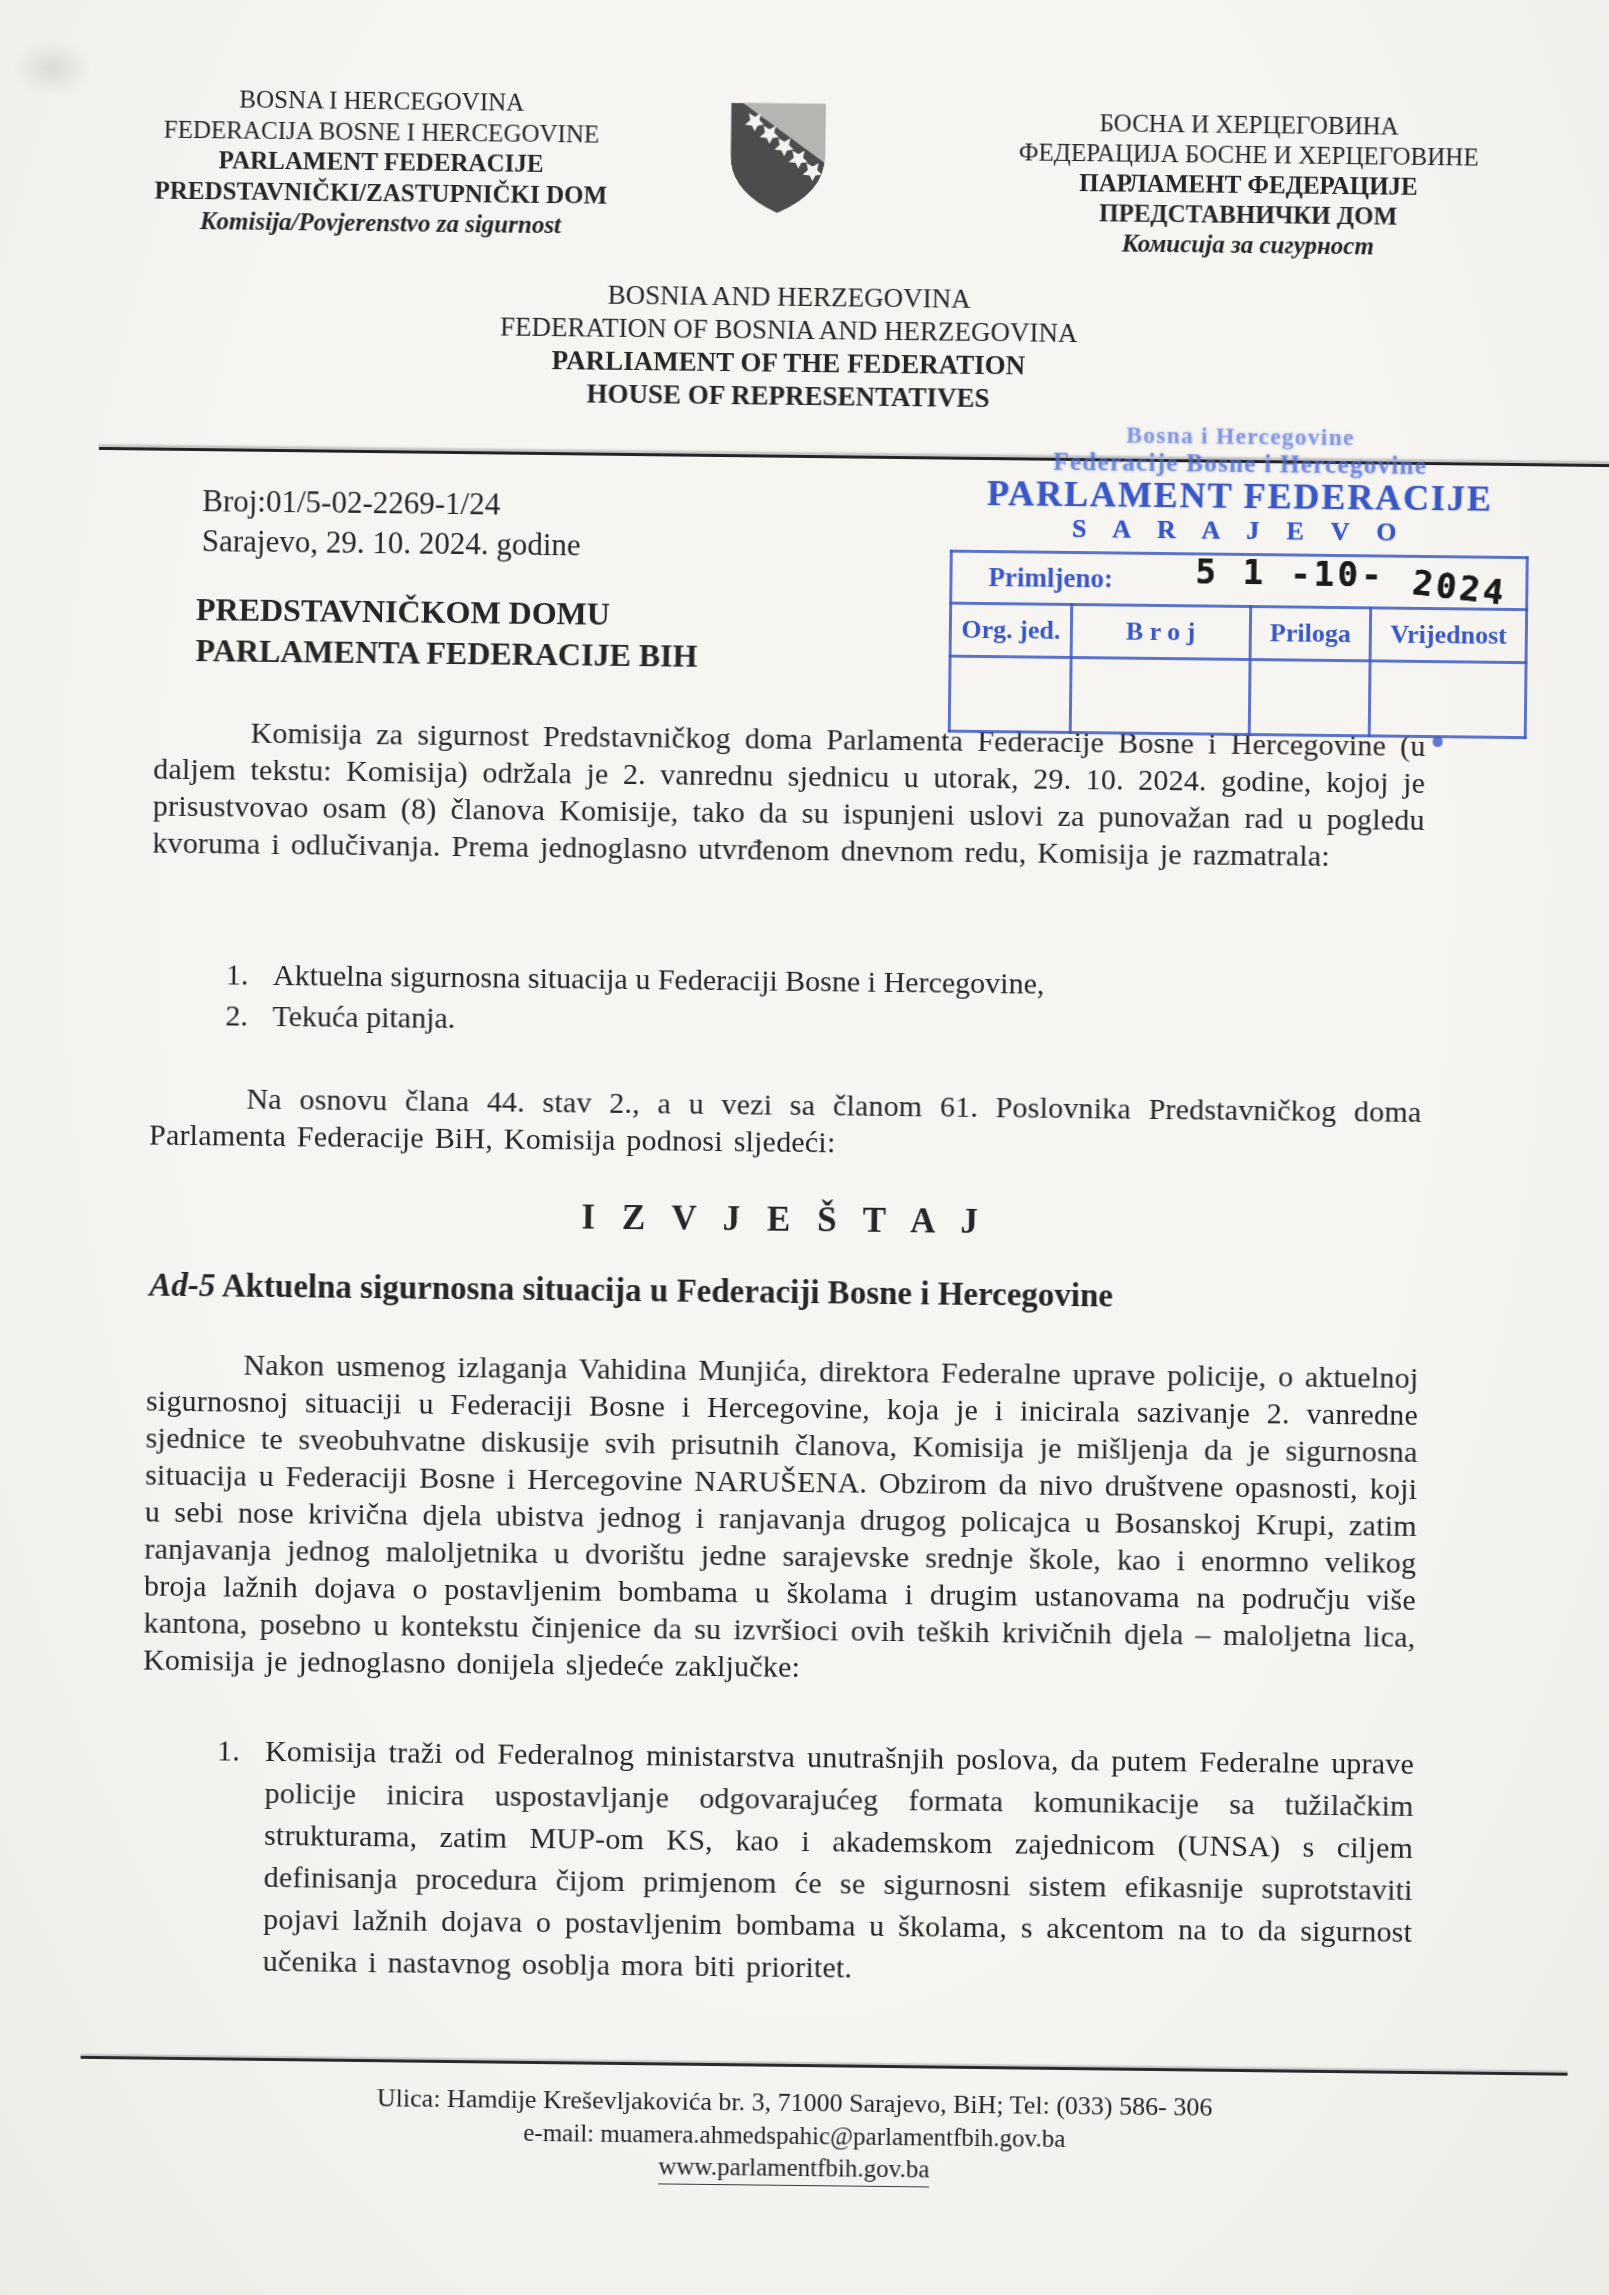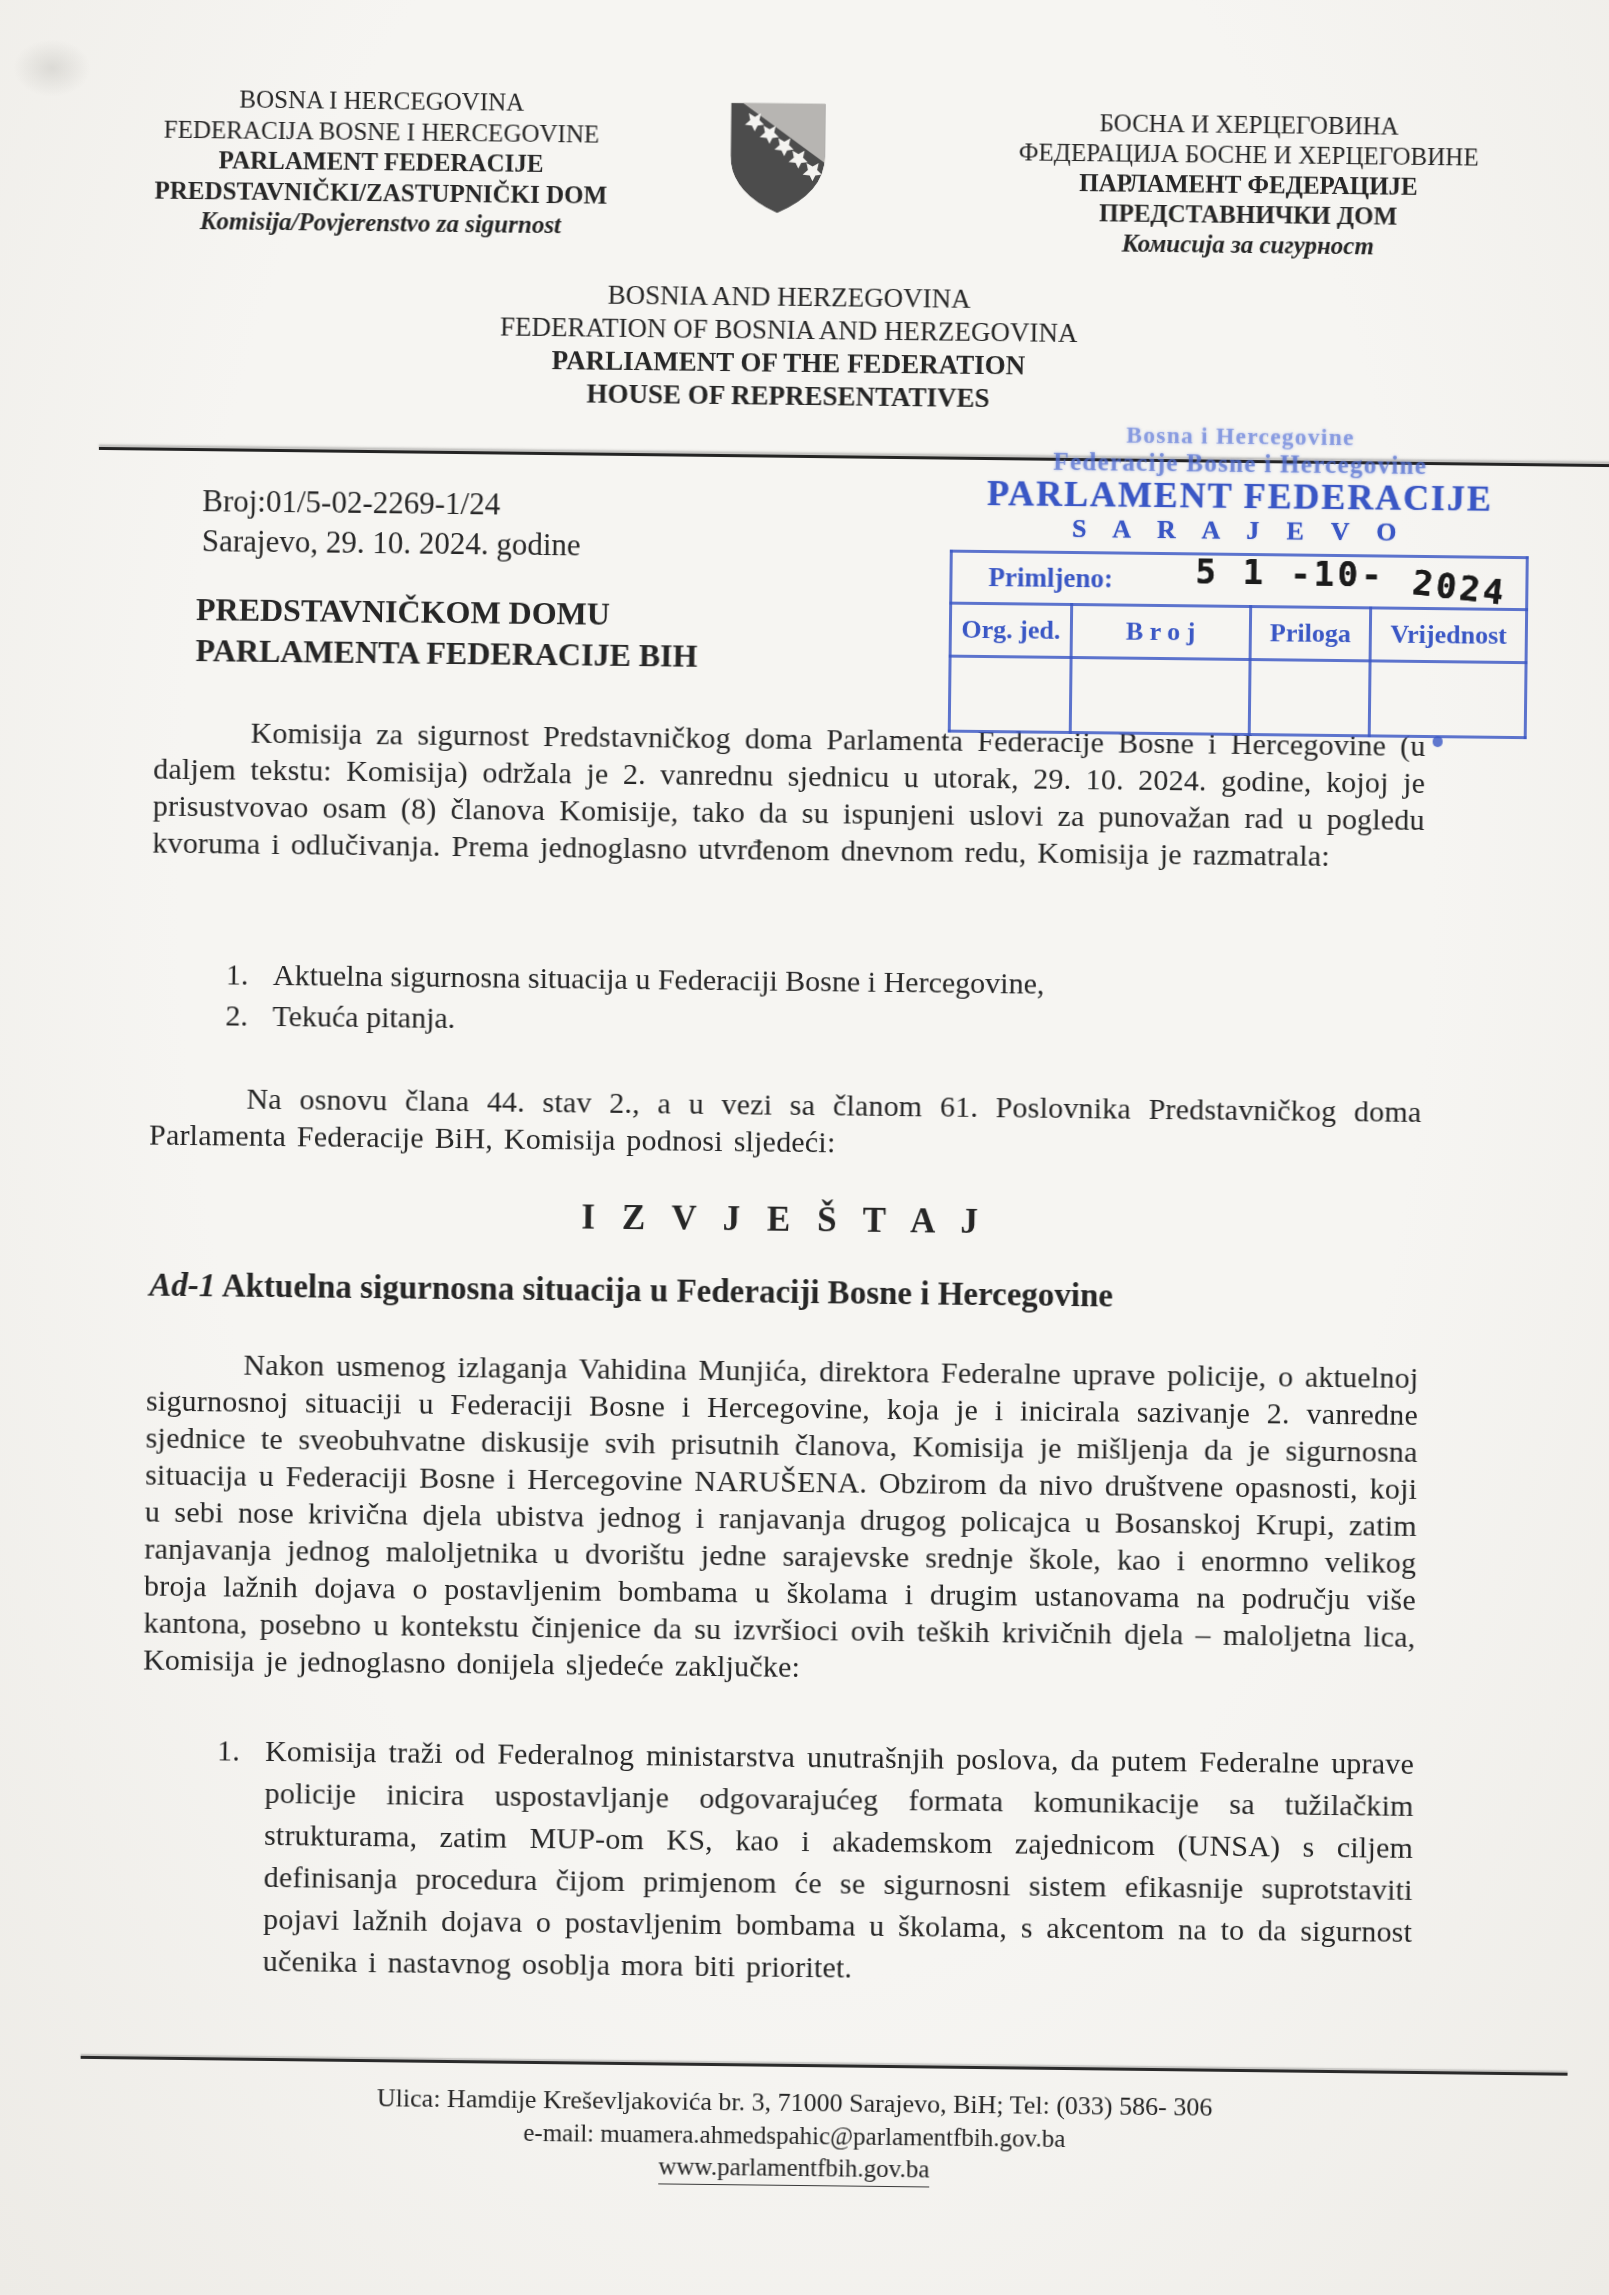--- a/index.html
+++ b/index.html
@@ -168,21 +168,21 @@
         <span class="n">2.</span>
         <span>Tekuća pitanja.</span>
       </div>
     </div>
 
     <div class="abs para indent p2">Na osnovu člana 44. stav 2., a u vezi sa članom 61. Poslovnika Predstavničkog doma Parlamenta Federacije BiH, Komisija podnosi sljedeći:</div>
 
     <div class="abs report-title">I Z V J E Š T A J</div>
 
     <div class="abs section-h">
-      <span class="pfx">Ad-1</span><span> Aktuelna sigurnosna situacija u Federaciji Bosne i Hercegovine</span>
+      <span class="pfx">Ad-5</span><span> Aktuelna sigurnosna situacija u Federaciji Bosne i Hercegovine</span>
     </div>
 
     <div class="abs para indent p3">Nakon usmenog izlaganja Vahidina Munjića, direktora Federalne uprave policije, o aktuelnoj sigurnosnoj situaciji u Federaciji Bosne i Hercegovine, koja je i inicirala sazivanje 2. vanredne sjednice te sveobuhvatne diskusije svih prisutnih članova, Komisija je mišljenja da je sigurnosna situacija u Federaciji Bosne i Hercegovine NARUŠENA. Obzirom da nivo društvene opasnosti, koji u sebi nose krivična djela ubistva jednog i ranjavanja drugog policajca u Bosanskoj Krupi, zatim ranjavanja jednog maloljetnika u dvorištu jedne sarajevske srednje škole, kao i enormno velikog broja lažnih dojava o postavljenim bombama u školama i drugim ustanovama na području više kantona, posebno u kontekstu činjenice da su izvršioci ovih teških krivičnih djela – maloljetna lica, Komisija je jednoglasno donijela sljedeće zaključke:</div>
 
     <div class="abs concl">
       <div class="row">
         <span class="n">1.</span>
         <span>Komisija traži od Federalnog ministarstva unutrašnjih poslova, da putem Federalne uprave policije inicira uspostavljanje odgovarajućeg formata komunikacije sa tužilačkim strukturama, zatim MUP-om KS, kao i akademskom zajednicom (UNSA) s ciljem definisanja procedura čijom primjenom će se sigurnosni sistem efikasnije suprotstaviti pojavi lažnih dojava o postavljenim bombama u školama, s akcentom na to da sigurnost učenika i nastavnog osoblja mora biti prioritet.</span>
       </div>
     </div>

